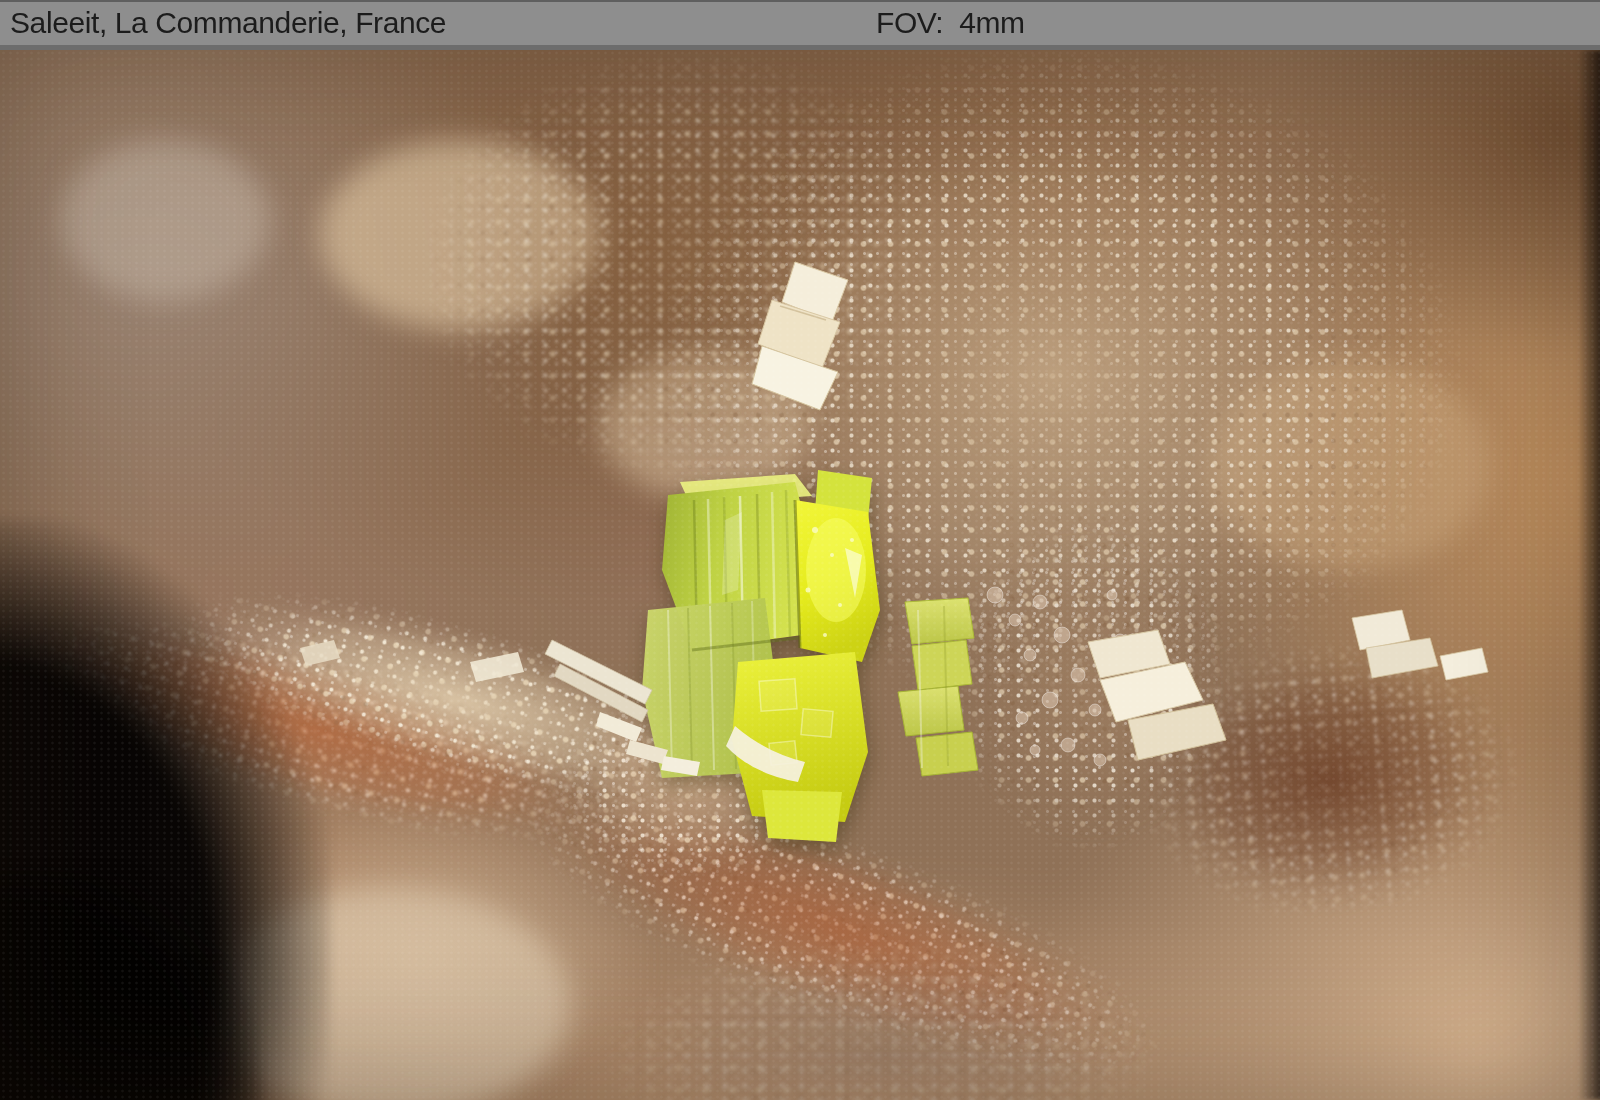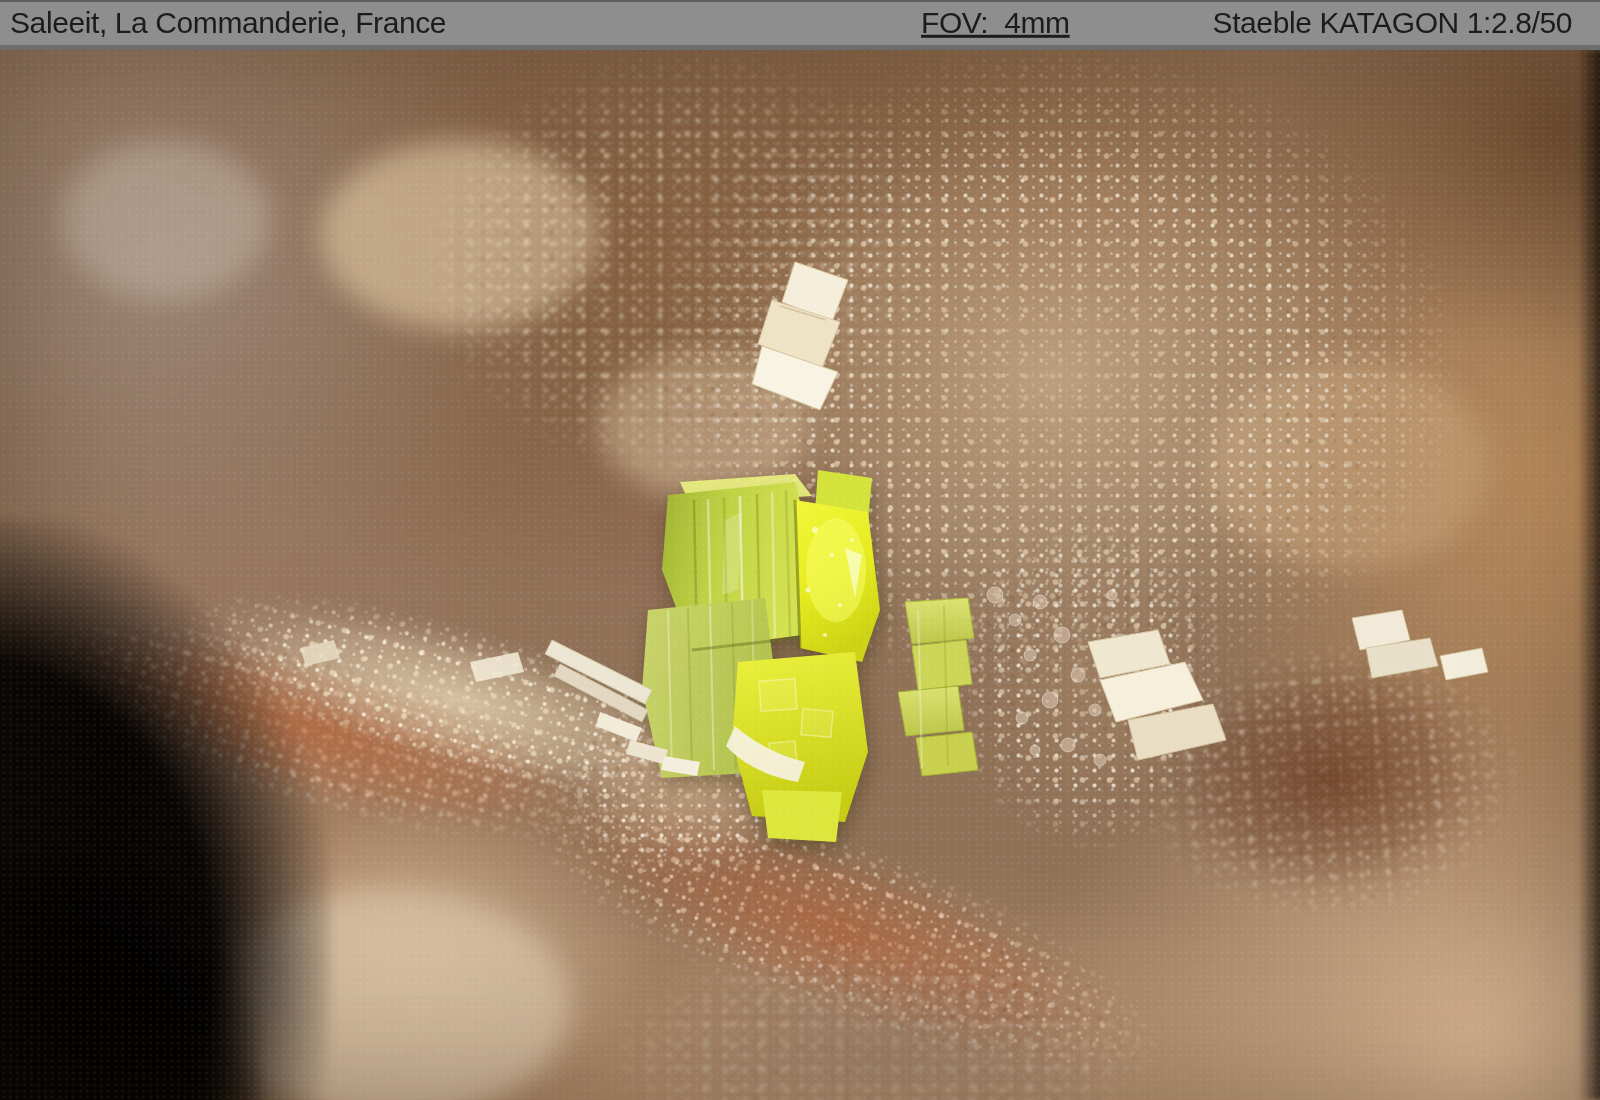--- a/index.html
+++ b/index.html
@@ -4,21 +4,21 @@
 <style>
   html,body{margin:0;padding:0;background:#000;}
   .stage{position:relative;width:1600px;height:1100px;overflow:hidden;background:#8f7157;
          font-family:"Liberation Sans",sans-serif;}
   
   .caption-bar{position:absolute;top:0;left:0;width:1600px;height:50px;box-sizing:border-box;
     background:#8e8e8e;border-top:2px solid #5f5f5f;border-bottom:5px solid #6d6d6d;z-index:40;text-align:right;}
   .cap{position:absolute;top:50%;transform:translateY(-54%);
     font-size:30px;line-height:1;color:#1c1c1c;letter-spacing:-0.4px;white-space:pre;}
   .cap.specimen{left:10px;}
-  .cap.fov{left:921px;text-decoration:underline;}
+  .cap.fov{left:876px;}
   .cap.lens{right:28px;}
   
   .photo{position:absolute;top:50px;left:0;width:1600px;height:1050px;overflow:hidden;}
   .layer{position:absolute;}
   
   .base{inset:-50px;filter:blur(16px);background-color:#8f7157;background-image:
     radial-gradient(ellipse 620px 450px at 210px 280px,#998271 0%,rgba(153,130,113,0) 68%),
     radial-gradient(ellipse 760px 520px at 690px 250px,#7c5638 0%,rgba(124,86,56,0) 70%),
     radial-gradient(ellipse 600px 430px at 1110px 210px,#8b6443 0%,rgba(139,100,67,0) 70%),
     radial-gradient(ellipse 420px 320px at 1610px 130px,#6e4c30 0%,rgba(110,76,48,0) 72%),
@@ -80,21 +80,20 @@
     radial-gradient(circle,rgba(255,255,255,.35) 0 .8px,transparent 1.8px);background-size:7px 6px;}
 </style>
 </head>
 <body>
 
 <div class="stage">
 
   <header class="caption-bar">
     <span class="cap specimen">Saleeit, La Commanderie, France</span>
     <span class="cap fov">FOV:  4mm</span>
-    <span class="cap lens">Staeble KATAGON 1:2.8/50</span>
   </header>
 
   <div class="photo">
     <div class="layer base"></div>
     <div class="layer cloud c1"></div>
     <div class="layer cloud c2"></div>
     <div class="layer cloud c3"></div>
     <div class="layer cloud c4"></div>
     <div class="layer cloud c5"></div>
 

